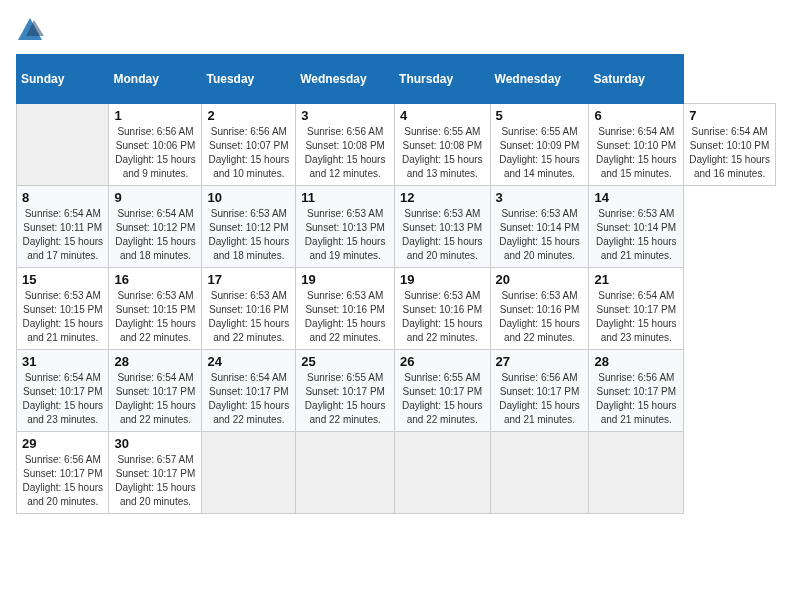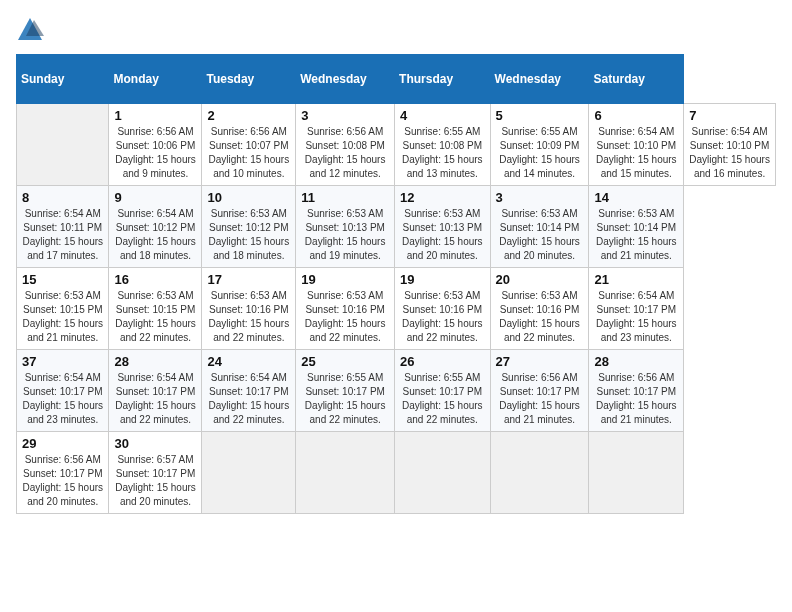--- a/index.html
+++ b/index.html
@@ -211,21 +211,21 @@
           <span class="day-number">20</span>
           <div class="day-info">Sunrise: 6:53 AM<br>Sunset: 10:16 PM<br>Daylight: 15 hours and 22 minutes.</div>
         </td>
         <td>
           <span class="day-number">21</span>
           <div class="day-info">Sunrise: 6:54 AM<br>Sunset: 10:17 PM<br>Daylight: 15 hours and 23 minutes.</div>
         </td>
       </tr>
       <tr>
         <td>
-          <span class="day-number">37</span>
+          <span class="day-number">31</span>
           <div class="day-info">Sunrise: 6:54 AM<br>Sunset: 10:17 PM<br>Daylight: 15 hours and 23 minutes.</div>
         </td>
         <td>
           <span class="day-number">28</span>
           <div class="day-info">Sunrise: 6:54 AM<br>Sunset: 10:17 PM<br>Daylight: 15 hours and 22 minutes.</div>
         </td>
         <td>
           <span class="day-number">24</span>
           <div class="day-info">Sunrise: 6:54 AM<br>Sunset: 10:17 PM<br>Daylight: 15 hours and 22 minutes.</div>
         </td>

